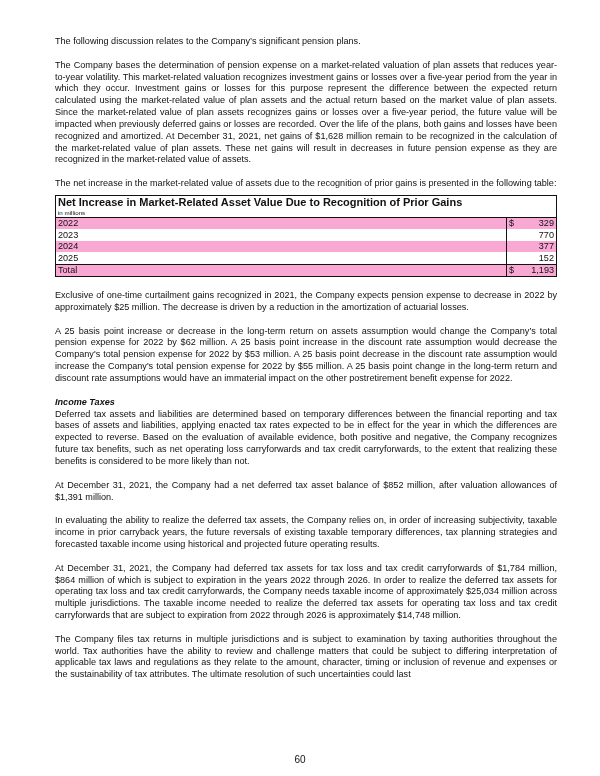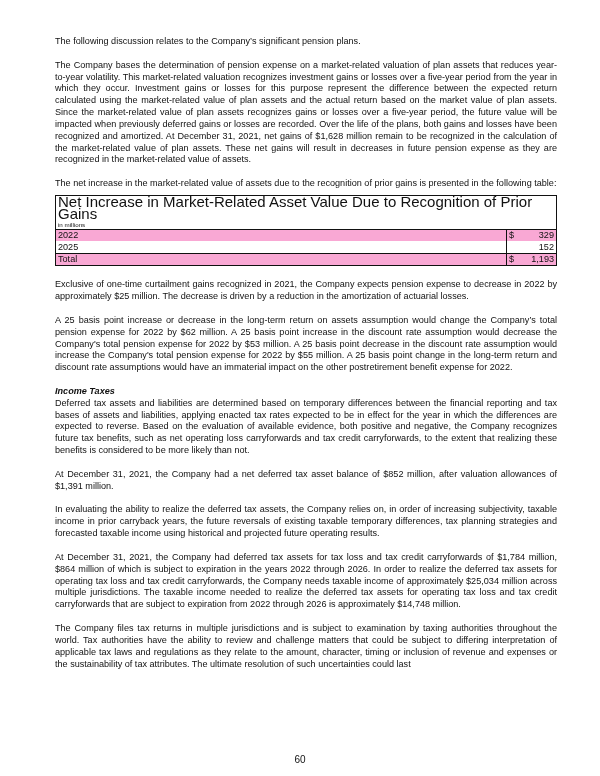--- a/index.html
+++ b/index.html
@@ -13,21 +13,21 @@
     text-align: justify; text-align-last: left;
   }
   .gap { height: 11.9px; }
   .p-heading { font-weight: bold; font-style: italic; font-size: 9.1px; line-height: 11.85px; margin: 0; }
   table.t {
     width: 502px; border-collapse: collapse; font-size: 9.1px;
     border: 1.6px solid #111; margin-top: 5px;
   }
   table.t td { padding: 0 2px; height: 11.4px; line-height: 11px; vertical-align: bottom; }
   .t-head td { padding: 1px 2px 1px 2px; }
-  .t-title { font-weight: normal; font-size: 15px; line-height: 12px; display: block; }
+  .t-title { font-weight: bold; font-size: 11px; line-height: 12px; display: block; }
   .t-sub { font-size: 6.2px; line-height: 9px; display: block; }
   .t-head { border-bottom: 1.6px solid #111; }
   .shade td { background: #f9a8d4; }
   .val { width: 45px; border-left: 1.4px solid #111; position: relative; text-align: right; }
   .dollar { position: absolute; left: 2px; bottom: 0; }
   .total-row { border-top: 1.6px solid #111; padding-left: 47px; }
   .page-num { position: absolute; top: 754px; left: 0; width: 600px; text-align: center; font-size: 10px; }
 </style>
 </head>
 <body>
@@ -43,20 +43,28 @@
     <tbody>
         <tr class="t-head">
       <td colspan="2">
         <span class="t-title">Net Increase in Market-Related Asset Value Due to Recognition of Prior Gains</span>
         <span class="t-sub">in millions</span>
       </td>
     </tr>
     <tr class="shade">
       <td>2022</td>
       <td class="val"><span class="dollar">$</span><span>329</span></td>
+    </tr>
+    <tr>
+      <td>2023</td>
+      <td class="val"><span class="dollar"></span><span>770</span></td>
+    </tr>
+    <tr class="shade">
+      <td>2024</td>
+      <td class="val"><span class="dollar"></span><span>377</span></td>
     </tr>
     <tr>
       <td>2025</td>
       <td class="val"><span class="dollar"></span><span>152</span></td>
     </tr>
     <tr class="shade total-row">
       <td>Total</td>
       <td class="val"><span class="dollar">$</span><span>1,193</span></td>
     </tr>
   </tbody>

